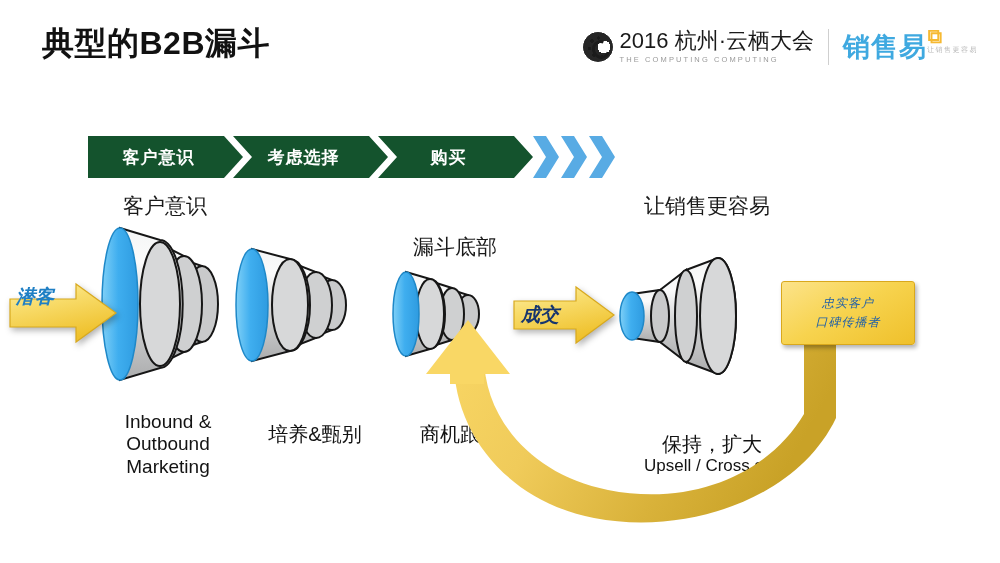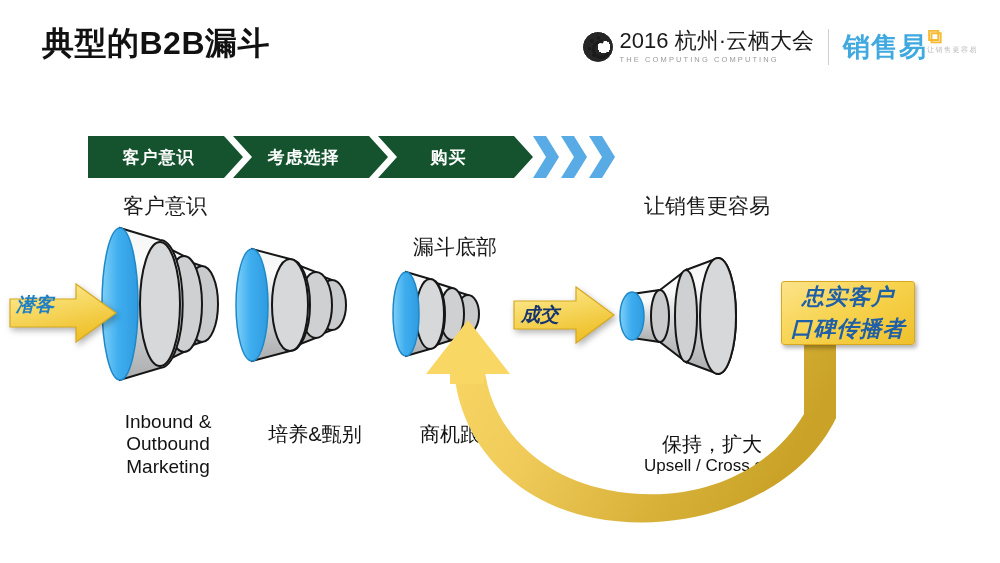--- a/index.html
+++ b/index.html
@@ -109,21 +109,21 @@
   
   .loyal-box{
     position:absolute;left:781px;top:281px;width:132px;height:62px;
     background:linear-gradient(150deg,#FCE38A 0%, #F7D34E 48%, #EFC02B 100%);
     border:1px solid #D9A81C;border-radius:3px;
     box-shadow:2px 3px 4px rgba(0,0,0,.30);
     display:flex;flex-direction:column;align-items:center;justify-content:center;
     gap:2px;
   }
   .loyal-line{
-    font-size:22px;font-weight:700;font-style:italic;color:#1F5FA8;
+    font-size:12px;font-weight:400;font-style:italic;color:#1F5FA8;
     letter-spacing:1px;white-space:nowrap;
   }
 </style>
 </head>
 <body>
 
 <div class="slide">
 
   <div class="page-title">典型的B2B漏斗</div>
 
@@ -294,21 +294,21 @@
       <defs>
         <linearGradient id="ya1" x1="0" y1="0" x2="0.4" y2="1">
           <stop offset="0%" stop-color="#FDF0A8"></stop>
             <stop offset="40%" stop-color="#F8DC6B"></stop>
           <stop offset="100%" stop-color="#EFC12C"></stop>
         </linearGradient>
       </defs>
       <polygon points="2,17 68,17 68,2 108,31 68,60 68,45 2,45" fill="url(#ya1)" stroke="#D8A91E" stroke-width="1.2" style="filter:drop-shadow(2px 3px 3px rgba(0,0,0,.30));"></polygon>
     </svg>
   </div>
-  <div class="yarrow-label label-blue" style="left:16px;top:292px;">潜客</div>
+  <div class="yarrow-label label-blue" style="left:16px;top:284px;">潜客</div>
 
   <div class="yarrow" style="left:512px;top:285px;">
     <svg width="104" height="60" viewBox="0 0 104 60">
       <polygon points="2,16 64,16 64,2 102,30 64,58 64,44 2,44" fill="url(#ya1)" stroke="#D8A91E" stroke-width="1.2" style="filter:drop-shadow(2px 3px 3px rgba(0,0,0,.30));"></polygon>
     </svg>
   </div>
   <div class="yarrow-label label-navy" style="left:521px;top:302px;">成交</div>
 
   <div class="loyal-box">
     <div class="loyal-line">忠实客户</div>

